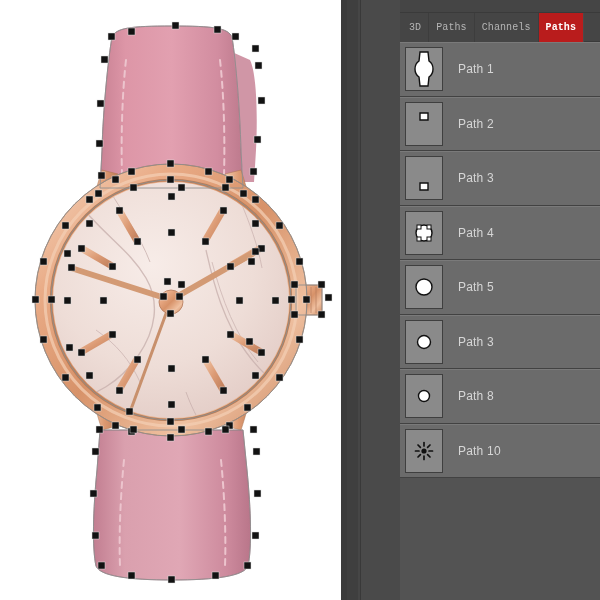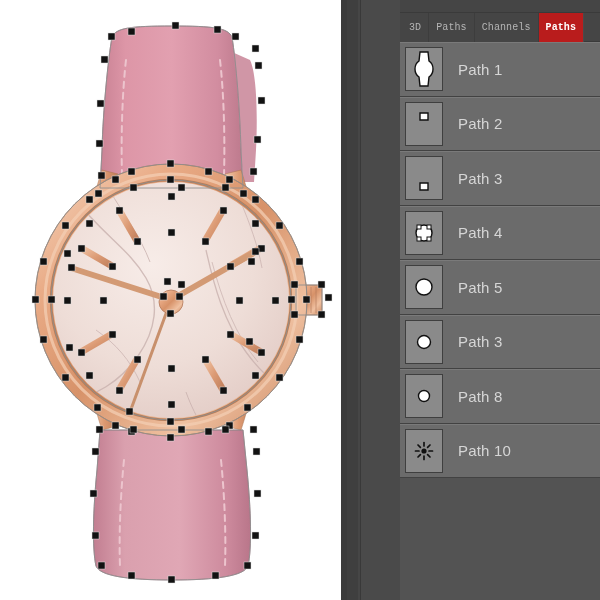--- a/index.html
+++ b/index.html
@@ -130,21 +130,21 @@
     margin-left: 5px;
     background: #8a8a8a;
     border: 1px solid #3f3f3f;
     position: relative;
     overflow: hidden;
     flex: 0 0 auto;
   }
   .path-thumb svg { position: absolute; left: 0; top: 0; }
   .path-label {
     margin-left: 15px;
-    font-size: 15px;
+    font-size: 12px;
     color: #d6d6d6;
     letter-spacing: .2px;
     white-space: nowrap;
   }
   #panel-bottom {
     position: absolute;
     left: 0; top: 594px;
     width: 200px; height: 6px;
     background: #535353;
   }

